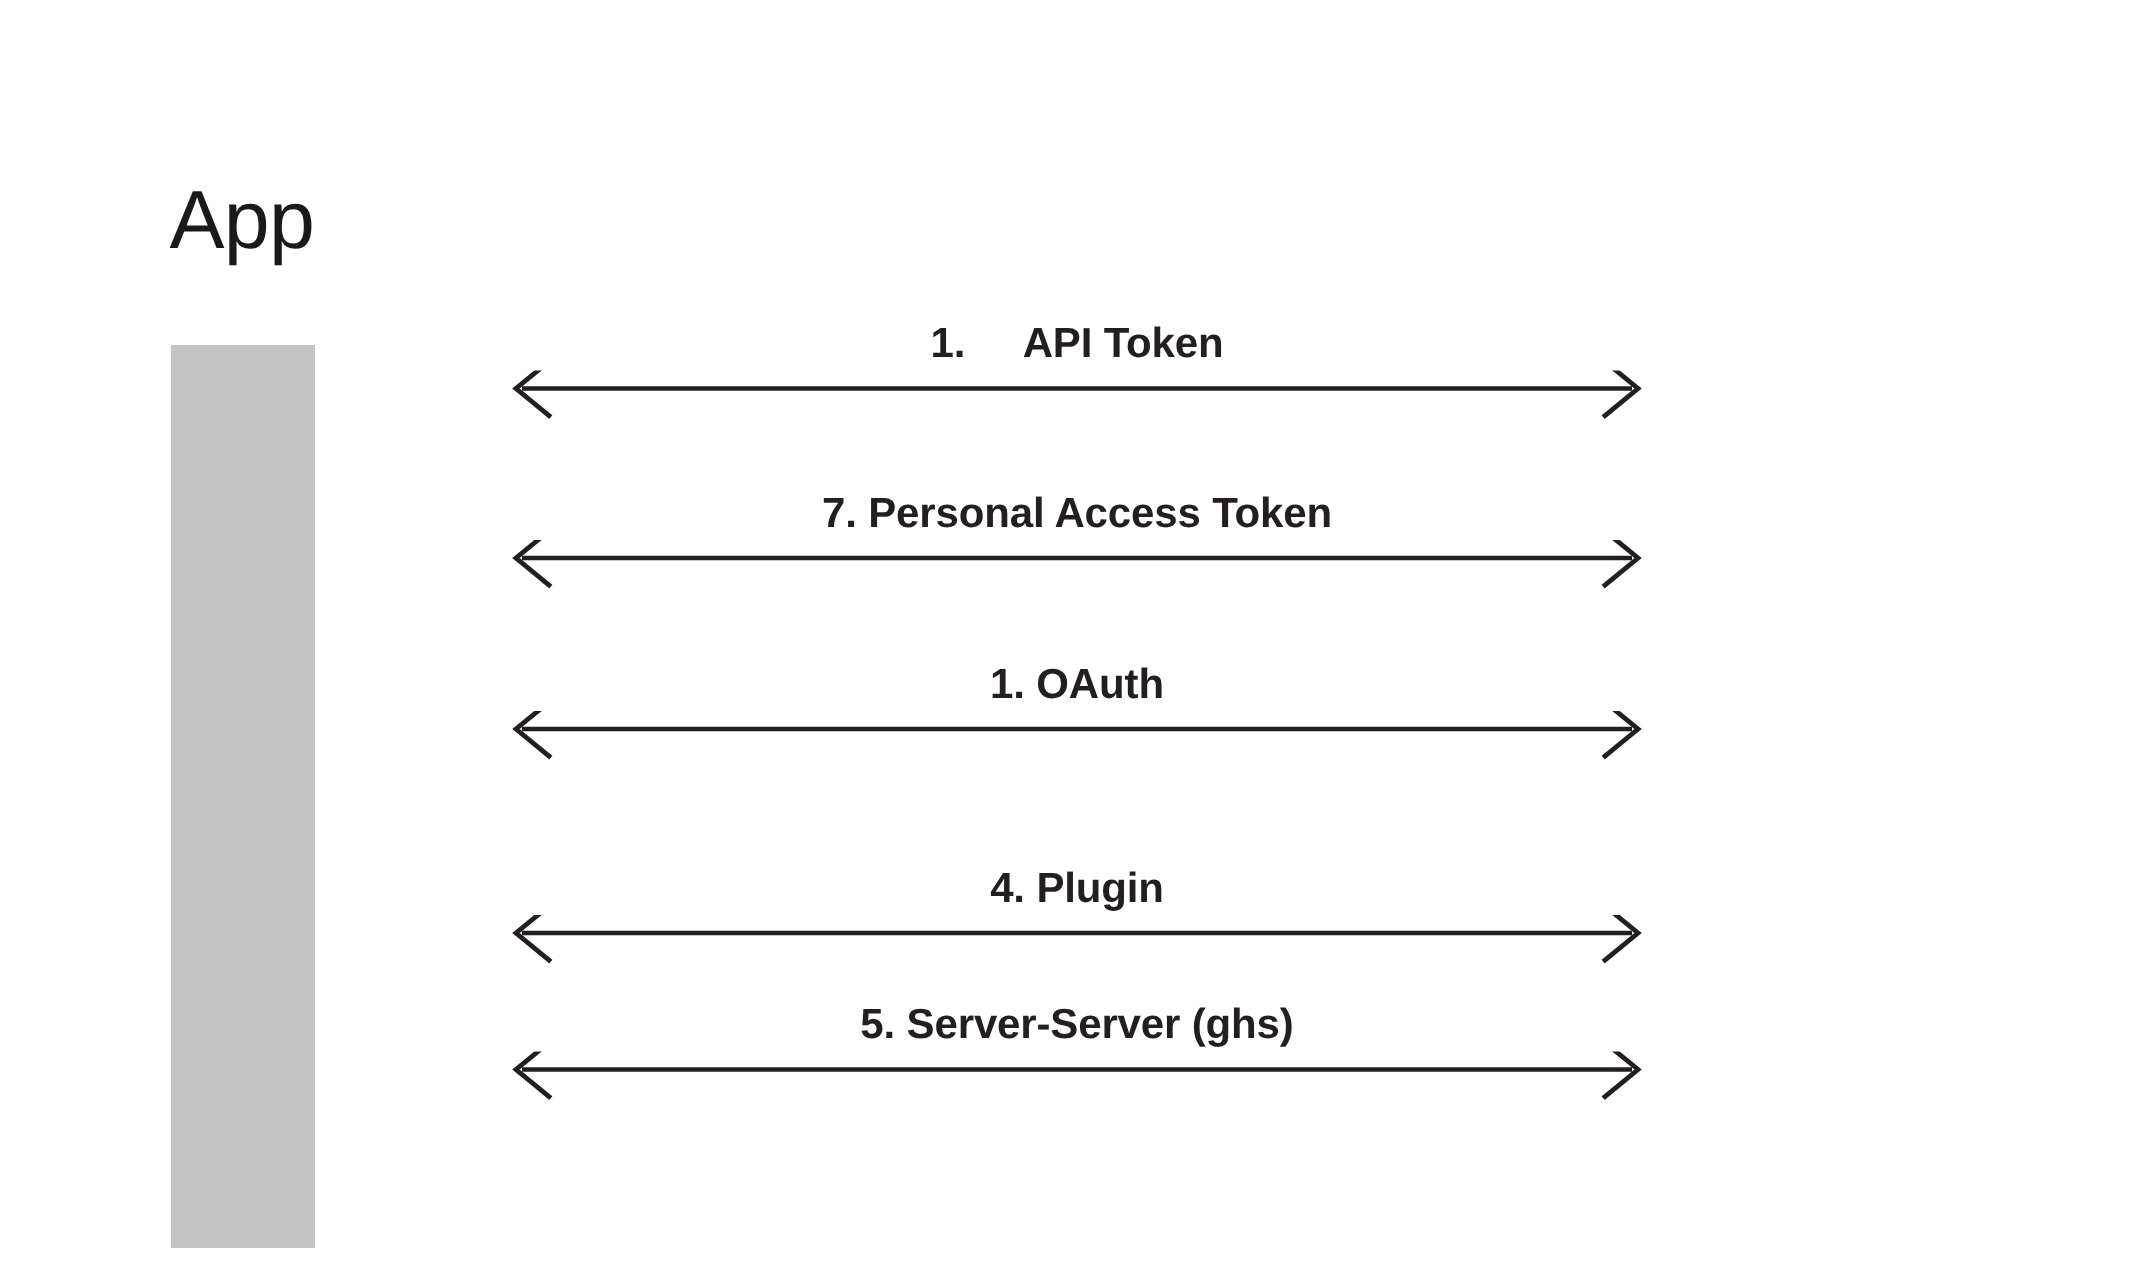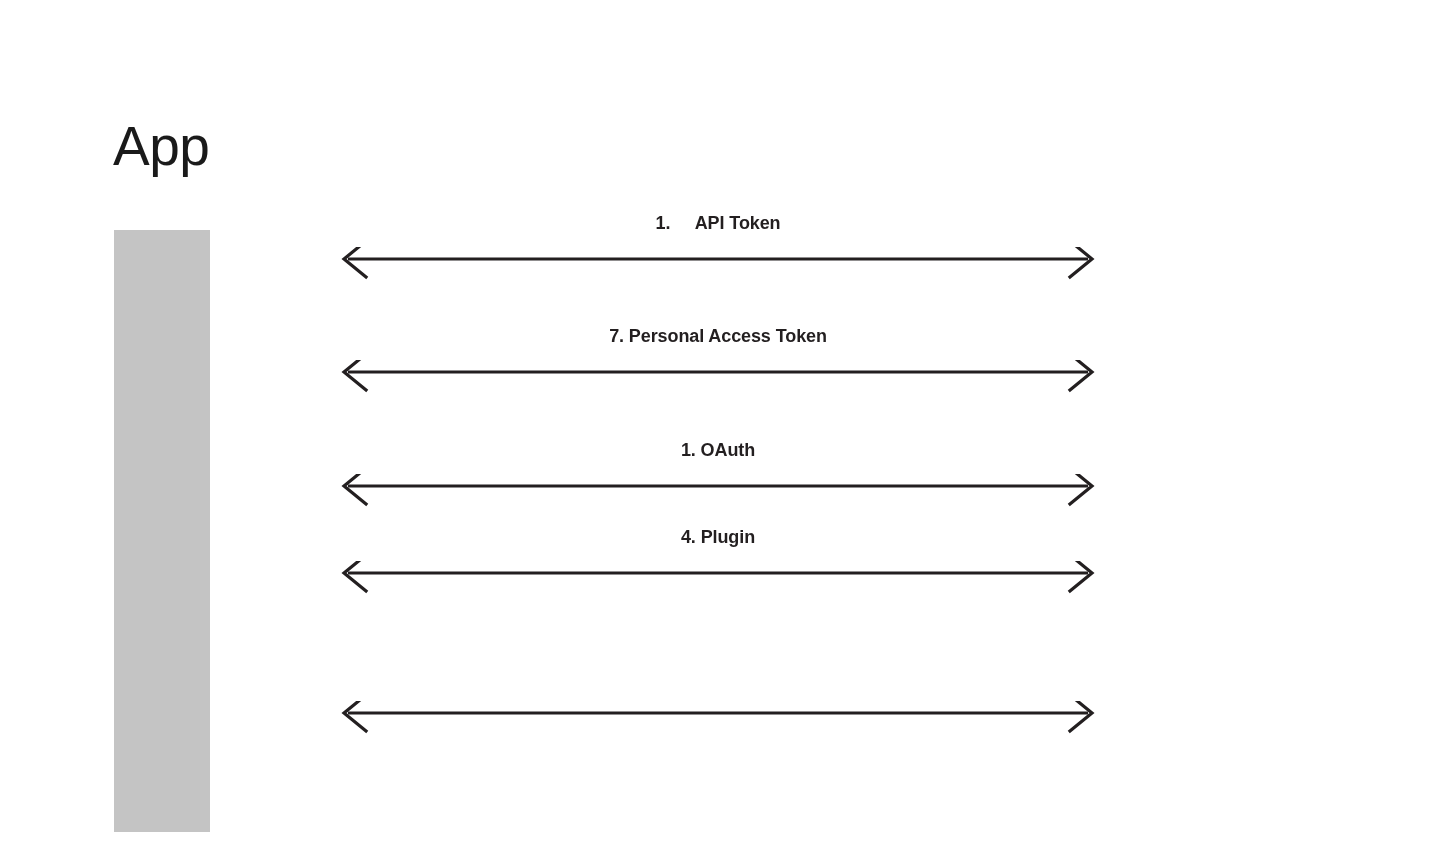--- a/index.html
+++ b/index.html
@@ -66,21 +66,21 @@
     width: 760px;
     height: 96px;
   }
   .arrow-label {
     position: absolute;
     left: 0;
     top: 0;
     width: 760px;
     text-align: center;
     font-family: "Liberation Sans", sans-serif;
-    font-size: 18px;
+    font-size: 28px;
     font-weight: bold;
     color: #231f20;
     letter-spacing: -0.1px;
     white-space: pre;
   }
   .arrow-svg {
     position: absolute;
     left: 0;
     top: 34px;
     width: 760px;
@@ -138,30 +138,31 @@
 
   <div class="arrow-row" style="top:440px">
     <div class="arrow-label">1. OAuth</div>
     <svg class="arrow-svg" viewBox="0 0 760 62" xmlns="http://www.w3.org/2000/svg">
       <line x1="10" y1="12" x2="750" y2="12" stroke="#231f20" stroke-width="3"></line>
       <polyline points="28,-6 6,12 28,30" fill="none" stroke="#231f20" stroke-width="3.2" stroke-linecap="square" stroke-linejoin="miter"></polyline>
       <polyline points="732,-6 754,12 732,30" fill="none" stroke="#231f20" stroke-width="3.2" stroke-linecap="square" stroke-linejoin="miter"></polyline>
     </svg>
   </div>
 
-  <div class="arrow-row" style="top:527px">
+  <div class="arrow-row" style="top:576px">
     <div class="arrow-label">4. Plugin</div>
     <svg class="arrow-svg" viewBox="0 0 760 62" xmlns="http://www.w3.org/2000/svg">
       <line x1="10" y1="12" x2="750" y2="12" stroke="#231f20" stroke-width="3"></line>
       <polyline points="28,-6 6,12 28,30" fill="none" stroke="#231f20" stroke-width="3.2" stroke-linecap="square" stroke-linejoin="miter"></polyline>
       <polyline points="732,-6 754,12 732,30" fill="none" stroke="#231f20" stroke-width="3.2" stroke-linecap="square" stroke-linejoin="miter"></polyline>
     </svg>
   </div>
 
   <div class="arrow-row" style="top:667px">
+    <div class="arrow-label">5. Server-Server (ghs)</div>
     <svg class="arrow-svg" viewBox="0 0 760 62" xmlns="http://www.w3.org/2000/svg">
       <line x1="10" y1="12" x2="750" y2="12" stroke="#231f20" stroke-width="3"></line>
       <polyline points="28,-6 6,12 28,30" fill="none" stroke="#231f20" stroke-width="3.2" stroke-linecap="square" stroke-linejoin="miter"></polyline>
       <polyline points="732,-6 754,12 732,30" fill="none" stroke="#231f20" stroke-width="3.2" stroke-linecap="square" stroke-linejoin="miter"></polyline>
     </svg>
   </div>
 
 </div>
 
 </body></html>

